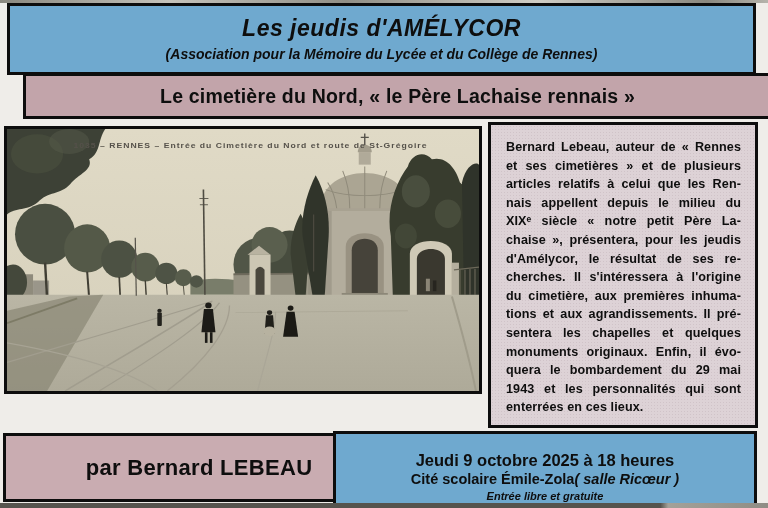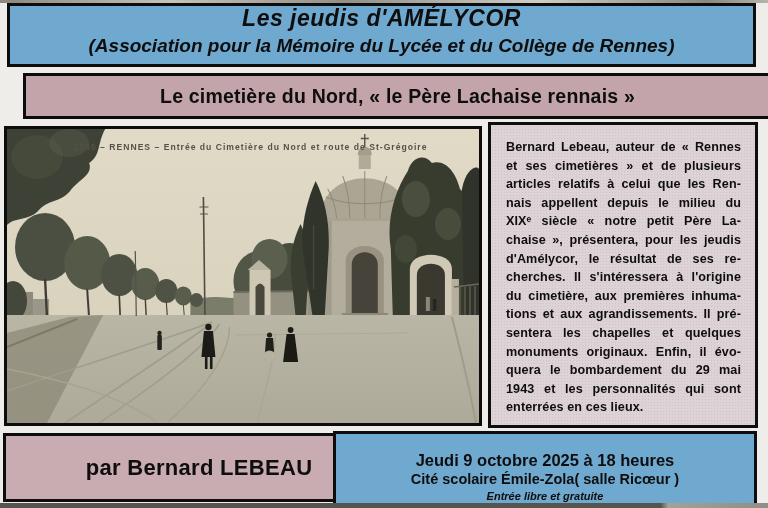--- a/index.html
+++ b/index.html
@@ -9,53 +9,53 @@
     font-family:"Liberation Sans","DejaVu Sans",sans-serif;
     color:#0e0e0e;
   }
   .edge-top{position:absolute;left:0;top:0;width:768px;height:3px;
     background:linear-gradient(90deg,#8a887f,#c5c3bb 22%,#918f86 45%,#cfcdc5 70%,#8a887f 92%,#b5b3ab);}
   .edge-bottom{position:absolute;left:0;bottom:0;width:768px;height:5px;
     background:linear-gradient(90deg,#56544e 0,#56544e 86%,#a3a199 87%,#8f8d85);}
   .box{position:absolute;border:3px solid #0d0d0d;box-sizing:border-box;}
 
   
-  .banner-blue{left:7px;top:3px;width:749px;height:64px;background:var(--blue,#6fa9cf);
-    display:flex;flex-direction:column;align-items:center;}
+  .banner-blue{left:7px;top:3px;width:749px;height:72px;background:var(--blue,#6fa9cf);
+    display:flex;flex-direction:column;align-items:center;justify-content:center;}
   .title-main{font-size:23px;font-weight:bold;font-style:italic;letter-spacing:.5px;line-height:1.1;}
-  .title-sub{font-size:19px;font-weight:bold;font-style:italic;margin-top:4px;}
+  .title-sub{font-size:14px;font-weight:bold;font-style:italic;margin-top:4px;}
 
   
   .banner-pink{left:23px;top:73px;width:749px;height:46px;background:var(--pink-banner,#c2a4aa);
     display:flex;align-items:center;justify-content:center;
     background-image:radial-gradient(rgba(255,255,255,.18) 11%,transparent 12%);background-size:4px 4px;}
   .event-title{font-size:19.5px;font-weight:bold;letter-spacing:.2px;}
 
   
-  .photo-box{left:4px;top:126px;width:478px;height:300px;background:#dcd6c1;}
+  .photo-box{left:4px;top:126px;width:478px;height:268px;background:#dcd6c1;}
   .photo-box svg{display:block;width:100%;height:100%;}
 
   
   .desc-box{left:488px;top:122px;width:270px;height:306px;background:var(--desc-bg,#ddd2d6);
     background-image:radial-gradient(rgba(120,90,100,.12) 9%,transparent 10%);background-size:3px 3px;
     padding:13px 14px 0 15px;}
   .desc-line{font-size:12.6px;font-weight:bold;line-height:18.6px;letter-spacing:.1px;
     text-align:justify;text-align-last:justify;white-space:nowrap;}
   .desc-line.last{text-align-last:left;}
 
   
   .presenter-box{left:3px;top:433px;width:392px;height:69px;background:var(--presenter-bg,#c9acb1);
     display:flex;align-items:center;justify-content:center;
     background-image:radial-gradient(rgba(255,255,255,.2) 11%,transparent 12%);background-size:4px 4px;}
   .presenter-text{font-size:22px;font-weight:bold;letter-spacing:.3px;}
   .details-box{left:333px;top:431px;width:424px;height:92px;background:var(--blue,#6fa9cf);
     display:flex;flex-direction:column;align-items:center;justify-content:center;text-align:center;}
   .detail-1{font-size:16.5px;font-weight:bold;line-height:1.25;}
   .detail-2{font-size:14.5px;font-weight:bold;line-height:1.3;}
-  .detail-2 .room{}
+  .detail-2 .room{font-style:italic;}
   .detail-3{font-size:11px;font-weight:bold;font-style:italic;line-height:1.4;}
 </style>
 </head>
 <body>
 
 <div class="page">
   <div class="edge-top"></div>
 
   <header class="box banner-blue">
     <div class="title-main">Les jeudis d'AMÉLYCOR</div>

